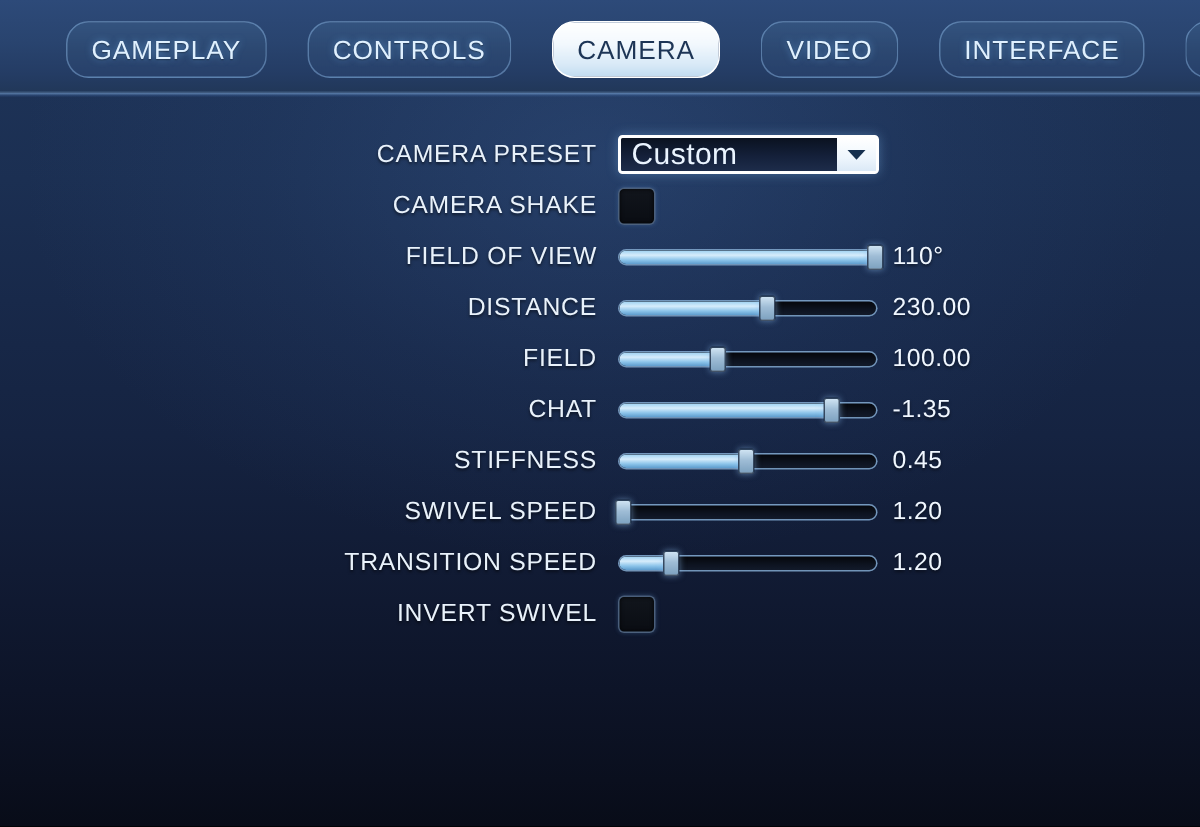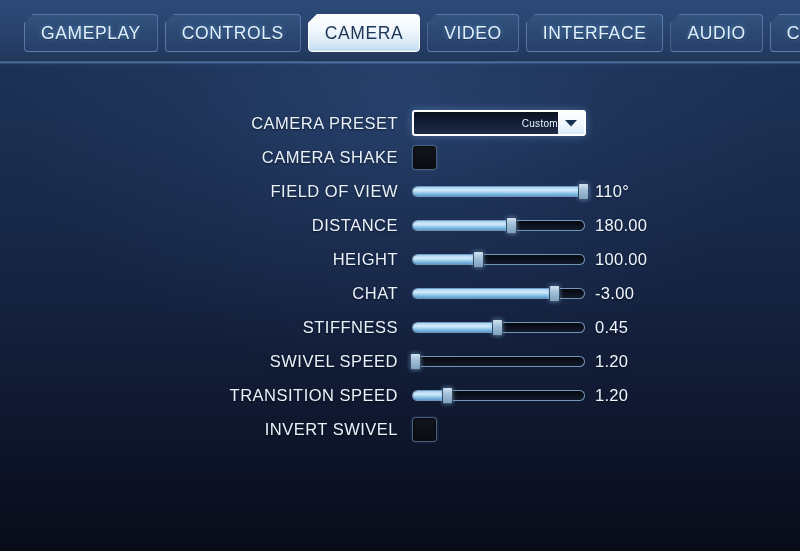--- a/index.html
+++ b/index.html
@@ -80,24 +80,25 @@
     align-items: center;
     justify-content: flex-end;
     padding: 0 16px;
     height: 38px;
     color: #dff0ff;
     font-size: 17.5px;
     letter-spacing: 0.6px;
     white-space: nowrap;
     background: linear-gradient(180deg, #33537f 0%, #2c4871 50%, #27406a 100%);
     border: 1px solid rgba(150,195,240,0.42);
-    border-radius: 4px;
+    border-radius: 15px;
     clip-path: polygon(9px 0, 100% 0, 100% 100%, 0 100%, 0 9px);
     text-shadow: 0 0 5px rgba(120,190,255,0.55), 0 1px 1px rgba(0,0,0,0.5);
     box-sizing: border-box;
+    margin-left: 20px;
   }
 
   .tab.active {
     color: #1d3556;
     background: linear-gradient(180deg, #ffffff 0%, #f2f8fd 40%, #d8e9f7 78%, #c2dcf0 100%);
     border: 1px solid #ffffff;
     text-shadow: none;
     font-weight: 400;
   }
 
@@ -137,21 +138,20 @@
   }
 
   .tab-chevron svg { display: block; }
 
   
   .form {
     position: absolute;
     left: 0;
     top: 86px;
     width: 732px;
-    margin-top: 20px;
   }
 
   .row {
     position: relative;
     height: 34px;
     display: flex;
     align-items: center;
   }
 
   .row-label {
@@ -185,25 +185,24 @@
     box-sizing: border-box;
     display: flex;
     align-items: center;
     box-shadow: 0 0 8px rgba(140,200,255,0.35);
   }
 
   .select-value {
     flex: 1;
     padding-left: 7px;
     color: #eaf4ff;
-    font-size: 10px;
+    font-size: 20px;
     letter-spacing: 0.3px;
     white-space: nowrap;
     overflow: hidden;
-    text-align: right;
   }
 
   .select-arrow {
     width: 26px;
     height: 100%;
     background: linear-gradient(180deg, #ffffff 0%, #eef6fd 60%, #dbe9f6 100%);
     display: flex;
     align-items: center;
     justify-content: center;
     flex: none;
@@ -342,45 +341,45 @@
           <div class="slider">
             <div class="slider-track">
               <div class="slider-fill" style="width: 99%;"></div>
             </div>
             <div class="slider-handle" style="left: 99%;"></div>
           </div>
         </div>
       </div>
       <div class="row">
         <div class="row-label">DISTANCE</div>
-        <div class="row-value">180.00</div>
+        <div class="row-value">230.00</div>
         <div class="row-control">
           <div class="slider">
             <div class="slider-track">
               <div class="slider-fill" style="width: 57%;"></div>
             </div>
             <div class="slider-handle" style="left: 57%;"></div>
           </div>
         </div>
       </div>
       <div class="row">
-        <div class="row-label">HEIGHT</div>
+        <div class="row-label">FIELD</div>
         <div class="row-value">100.00</div>
         <div class="row-control">
           <div class="slider">
             <div class="slider-track">
               <div class="slider-fill" style="width: 38%;"></div>
             </div>
             <div class="slider-handle" style="left: 38%;"></div>
           </div>
         </div>
       </div>
       <div class="row">
         <div class="row-label">CHAT</div>
-        <div class="row-value">-3.00</div>
+        <div class="row-value">-1.35</div>
         <div class="row-control">
           <div class="slider">
             <div class="slider-track">
               <div class="slider-fill" style="width: 82%;"></div>
             </div>
             <div class="slider-handle" style="left: 82%;"></div>
           </div>
         </div>
       </div>
       <div class="row">

